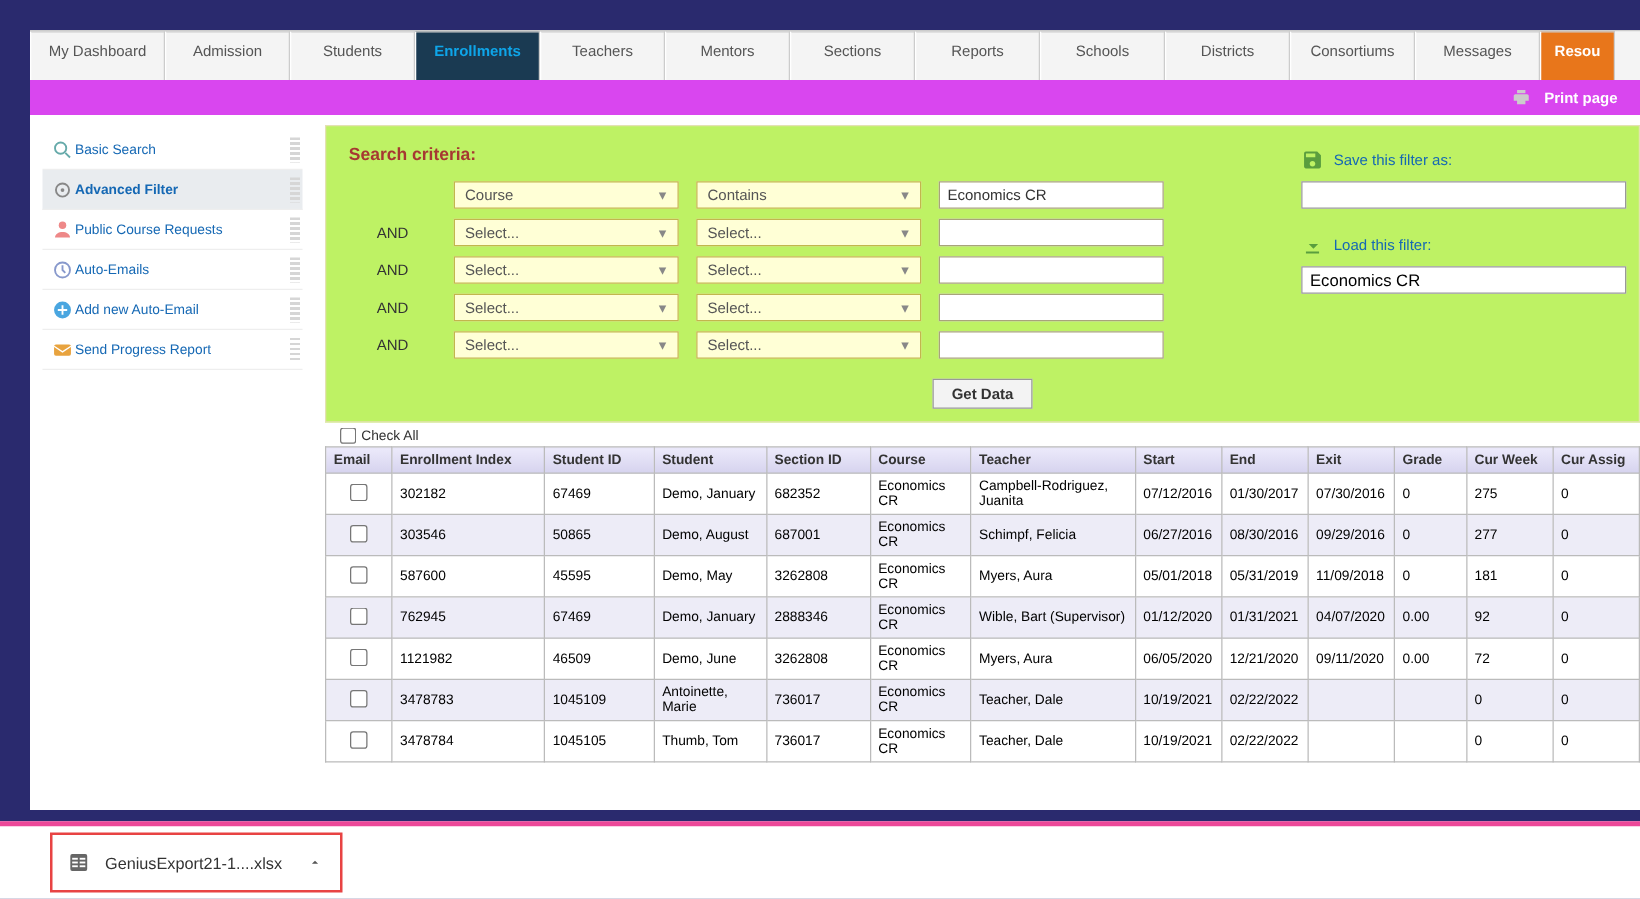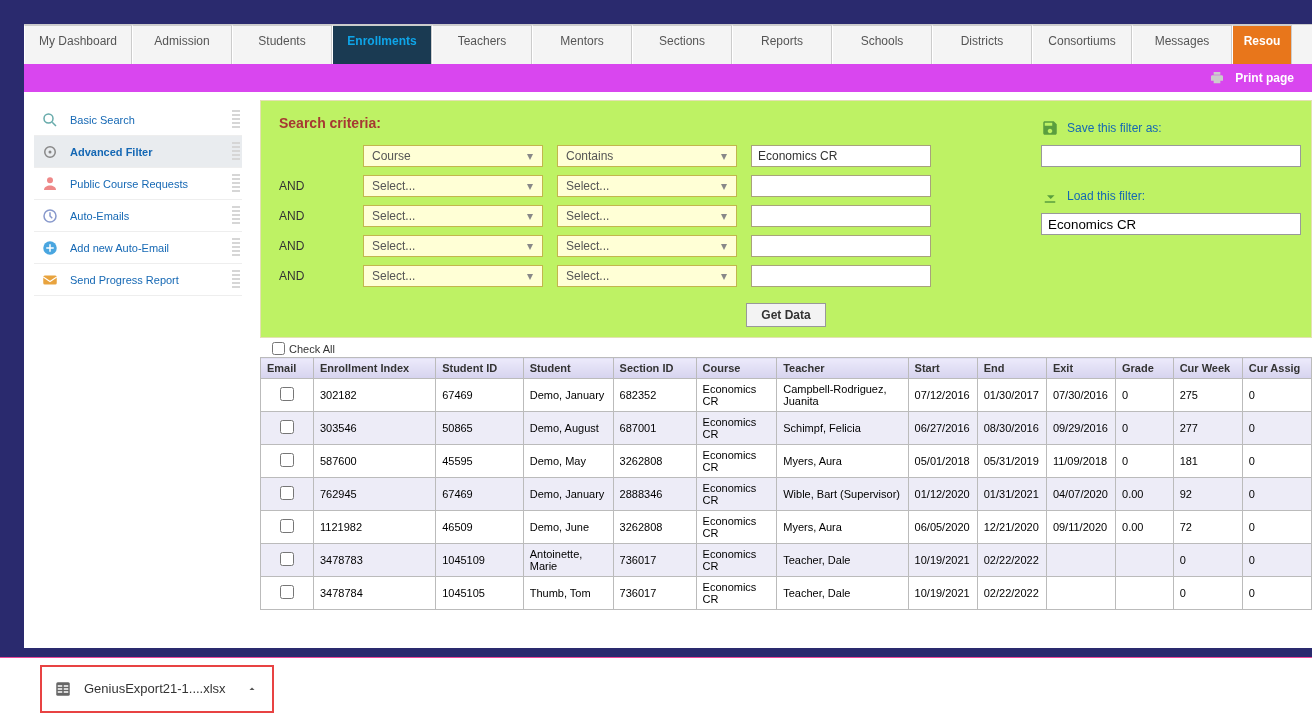--- a/index.html
+++ b/index.html
@@ -7,51 +7,51 @@
 .content-area { background: #fff; padding: 0; margin: 24px 0 0 24px; width: 1288px; height: 624px; overflow: hidden; position: relative; }
 .topnav { display: flex; background: #f4f4f4; height: 40px; border-top: 1px solid #ccc; }
 .topnav .tab { flex: none; padding: 8px 0; text-align: center; color: #555; border-top: 1px solid #ccc; border-right: 1px solid #ccc; border-left: 1px solid #fff; background: #f4f4f4; cursor: pointer; }
 .topnav .tab.active { background: #1a3a52; color: #0ea5e9; font-weight: bold; }
 .topnav .tab.orange { background: #e8761b; color: #fff; font-weight: bold; }
 .printbar { background: #d946ef; height: 28px; display: flex; justify-content: flex-end; align-items: center; padding-right: 18px; gap: 10px; }
 .printbar span { color: #fff; font-weight: bold; }
 .print-icon { width: 16px; height: 16px; }
 .body-wrap { display: flex; }
 .sidebar { width: 228px; padding: 12px 10px; }
-.side-item { display: flex; align-items: center; height: 32px; padding: 0 6px; gap: 10px; border-bottom: 1px solid #eee; font-size: 11px; cursor: pointer; color: #1568b4; background: #fff; position: relative; }
+.side-item { display: flex; align-items: center; height: 32px; padding: 0 6px; border-bottom: 1px solid #eee; font-size: 11px; cursor: pointer; color: #1568b4; background: #fff; position: relative; }
 .side-item.active { background: #e9ecef; font-weight: bold; color: #1568b4; }
 .side-item .grip { position: absolute; right: 2px; top: 6px; width: 8px; height: 20px; background: repeating-linear-gradient(#d6d6d6, #d6d6d6 2px, transparent 2px, transparent 4px); }
 .side-icon { width: 20px; height: 20px; display: flex; align-items: center; justify-content: center; }
 .main { flex: 1; padding: 8px 0 0 8px; }
 .criteria-panel { background: #bef264; border: 1px solid #e4e1b3; padding: 14px 18px 10px 18px; position: relative; }
 .criteria-title { color: #a63832; font-weight: bold; font-size: 14px; margin-bottom: 14px; }
 .criteria-grid { display: flex; }
 .criteria-rows { flex: none; }
 .crow { display: flex; align-items: center; gap: 14px; margin-bottom: 8px; }
-.crow .and-label { width: 70px; text-align: left; color: #333; font-size: 12px; }
+.crow .and-label { width: 70px; text-align: center; color: #333; font-size: 12px; }
 .fake-select { width: 180px; height: 22px; background: #ffffd6; border: 1px solid #c2b64d; display: flex; align-items: center; justify-content: space-between; padding: 0 4px 0 8px; color: #555; font-size: 12px; cursor: pointer; }
 .fake-select .arrow { width: 16px; height: 16px; display: flex; align-items: center; justify-content: center; color: #888; }
 .fake-input { width: 180px; height: 22px; background: #fff; border: 1px solid #a8a37b; padding: 0 6px; color: #333; font-size: 12px; }
 .right-filters { position: absolute; right: 0; top: 18px; width: 270px; }
 .rf-block { display: flex; align-items: center; gap: 8px; margin-bottom: 8px; }
 .rf-block .label { color: #1568b4; font-size: 12px; }
 .rf-input-row { margin-bottom: 20px; }
 .rf-input { width: 260px; height: 22px; border: 1px solid #999; background: #fff; padding: 0 6px; }
 .getdata-row { text-align: center; margin-top: 8px; }
 .getdata-btn { padding: 4px 14px; background: #f3f3f3; border: 1px solid #999; font-weight: bold; color: #333; cursor: pointer; font-size: 12px; }
 .records-msg { color: #555; font-size: 11px; margin: 10px 0 6px 2px; }
 .checkall-row { display: flex; align-items: center; gap: 4px; margin: 4px 0 2px 12px; font-size: 11px; color: #333; }
 .results-table { width: 100%; border-collapse: collapse; table-layout: fixed; }
 .results-table th, .results-table td { border: 1px solid #bbb; padding: 4px 6px; font-size: 11px; text-align: left; vertical-align: middle; }
 .results-table th { background: linear-gradient(#eceafb, #d6d3ee); color: #333; font-weight: bold; }
 .results-table tr:nth-child(even) td { background: #edecf7; }
 .results-table tr:nth-child(odd) td { background: #fff; }
 .results-table .cb-cell { text-align: center; }
 .results-table input[type=checkbox] { width: 14px; height: 14px; }
-.download-bar { position: absolute; bottom: 0; left: 0; width: 1312px; height: 62px; background: #fff; border-top: 1px solid #ec4899; display: flex; align-items: center; padding-left: 40px; }
+.download-bar { position: absolute; bottom: 0; left: 0; width: 1312px; height: 62px; background: #fff; border-top: 4px solid #ec4899; display: flex; align-items: center; padding-left: 40px; }
 .download-chip { border: 2px solid #e84343; height: 48px; width: 234px; display: flex; align-items: center; padding: 0 12px; gap: 12px; background: #fff; position: relative; }
 .download-chip .fname { color: #333; font-size: 13px; }
 .download-chip .chev { position: absolute; right: 14px; color: #555; }
 .file-icon { width: 18px; height: 18px; }
 svg { display: block; }
 </style>
 </head>
 <body>
 
 <div class="content-area">

